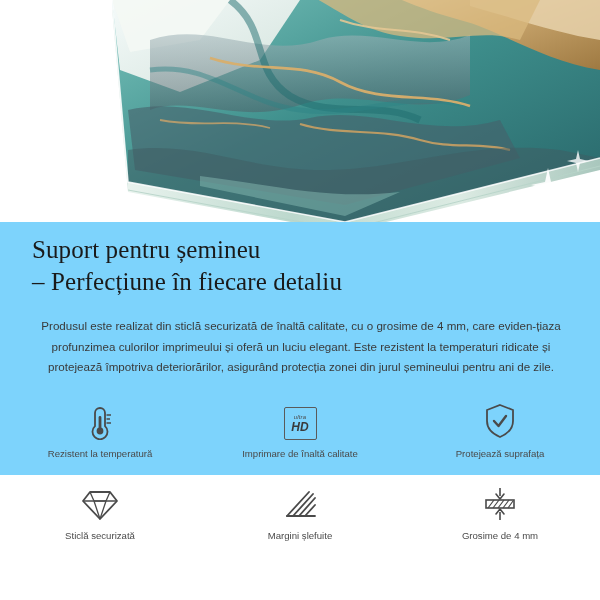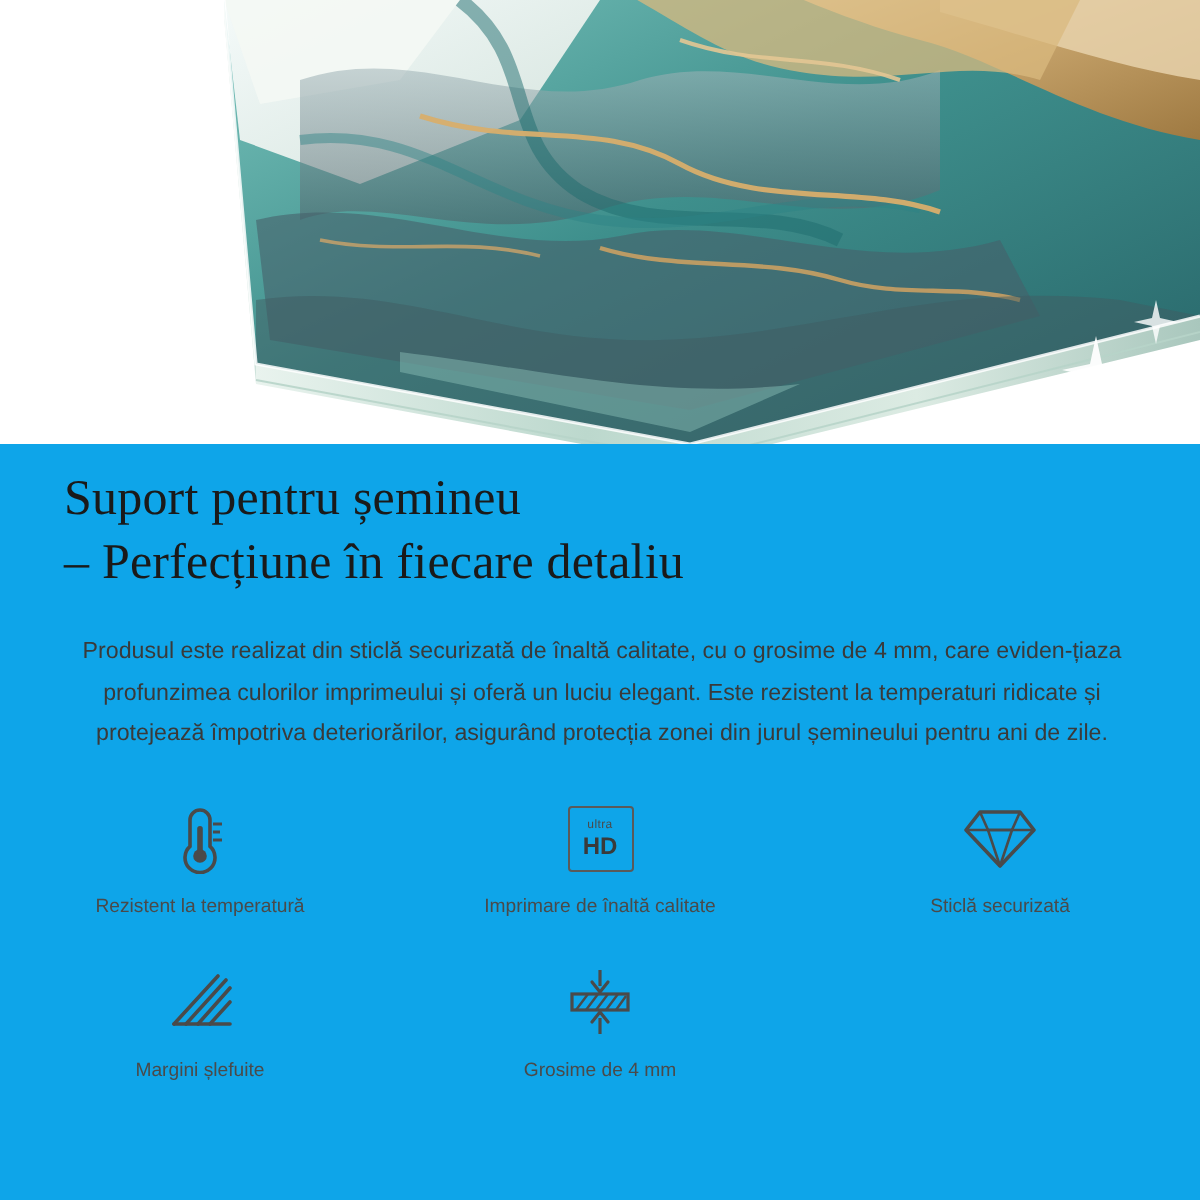--- a/index.html
+++ b/index.html
@@ -9,22 +9,22 @@
   body {
     width: 600px;
     height: 600px;
     background: #ffffff;
     font-family: "Liberation Sans", sans-serif;
     overflow: hidden;
   }
   .page {
     position: relative;
     width: 600px;
-    height: 600px;
-    background: #0ea5e9;
+    height: 475px;
+    background: #7dd3fc;
   }
 
   
   .hero {
     position: relative;
     width: 600px;
     height: 222px;
     overflow: hidden;
     background: #ffffff;
   }
@@ -78,22 +78,23 @@
     width: 200px;
     height: 82px;
     display: flex;
     flex-direction: column;
     align-items: center;
     justify-content: flex-start;
   }
   .feature-icon {
     height: 42px;
     display: flex;
-    align-items: center;
+    align-items: flex-end;
     justify-content: center;
+    font-style: italic;
   }
   .feature-label {
     margin-top: 8px;
     font-size: 9.6px;
     color: #4a4a4a;
     text-align: right;
     line-height: 12px;
   }
 
   
@@ -230,20 +231,29 @@
     <div class="feature">
       <div class="feature-icon">
         <div class="hd-badge">
           <span class="small">ultra</span>
           <span class="big">HD</span>
         </div>
       </div>
       <div class="feature-label">Imprimare de înaltă calitate</div>
     </div>
 
+    <div class="feature">
+      <div class="feature-icon">
+        <svg width="34" height="38" viewBox="0 0 34 38">
+          <path d="M17 3 L30 8 V19 C30 27 24 32 17 35 C10 32 4 27 4 19 V8 Z" fill="none" stroke="#4a4a4a" stroke-width="1.8"></path>
+          <path d="M11 19 L15.5 24 L23 14" fill="none" stroke="#4a4a4a" stroke-width="2.4" stroke-linecap="round" stroke-linejoin="round"></path>
+        </svg>
+      </div>
+      <div class="feature-label">Protejează suprafața</div>
+    </div>
 
     <div class="feature">
       <div class="feature-icon">
         <svg width="38" height="34" viewBox="0 0 38 34">
           <path d="M9 4 H29 L36 13 L19 31 L2 13 Z" fill="none" stroke="#4a4a4a" stroke-width="1.8" stroke-linejoin="round"></path>
           <path d="M2 13 H36" stroke="#4a4a4a" stroke-width="1.3"></path>
           <path d="M9 4 L13 13 L19 31" stroke="#4a4a4a" stroke-width="1.3" fill="none"></path>
           <path d="M29 4 L25 13 L19 31" stroke="#4a4a4a" stroke-width="1.3" fill="none"></path>
           <path d="M13 13 H25" stroke="#4a4a4a" stroke-width="1.3"></path>
         </svg>

